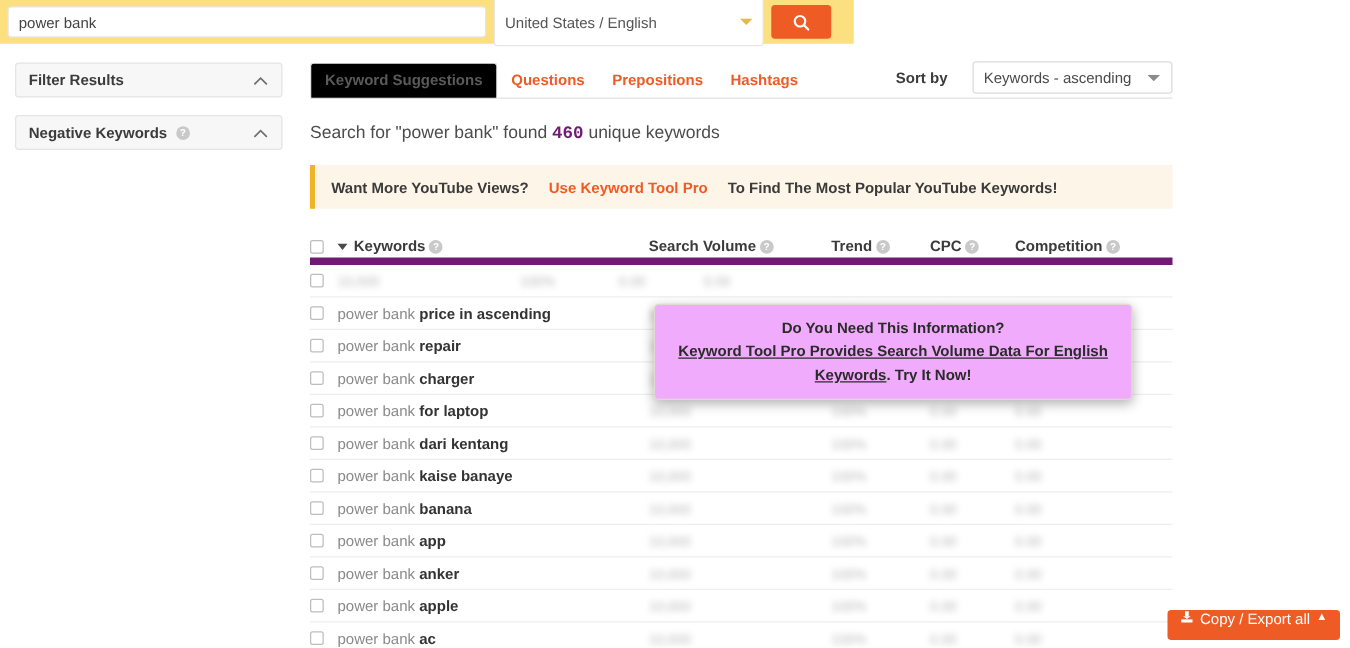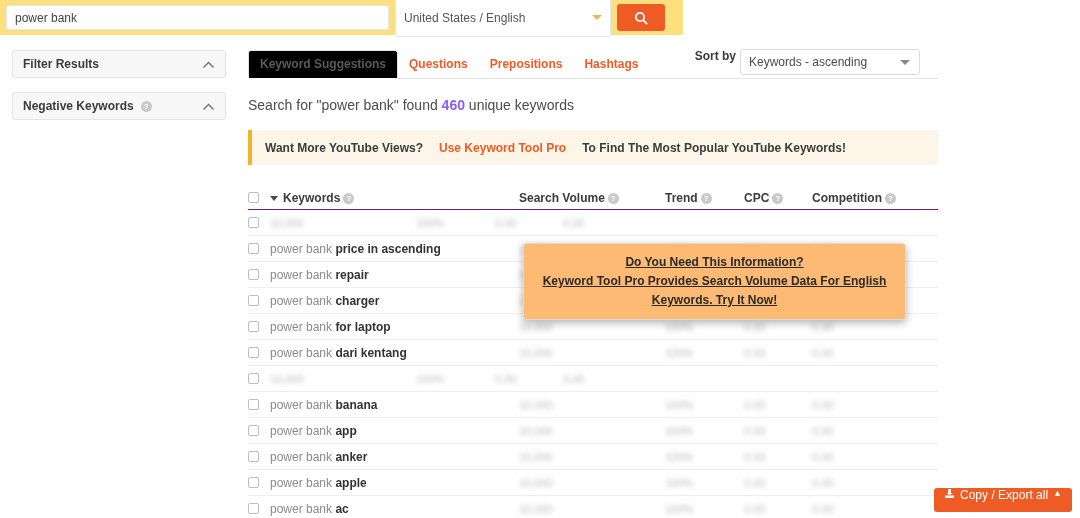--- a/index.html
+++ b/index.html
@@ -138,27 +138,28 @@
   .tab.active {
     color: #5a5a5a;
     background: #000000;
     border: 1px solid #e2e2e2;
     border-bottom: 1px solid #fff;
     border-radius: 3px 3px 0 0;
     margin-bottom: -1px;
   }
   .sortwrap {
     position: absolute;
-    right: 18px; bottom: 3px;
-    display: flex;
-    gap: 4px;
+    right: 0; bottom: 3px;
+    display: flex;
+    align-items: center;
+    gap: 20px;
   }
   .sort-label { font-size: 12px; font-weight: bold; color: #3b3b3b; }
   .sort-select {
-    width: 180px; height: 26px;
+    width: 160px; height: 26px;
     border: 1px solid #dcdcdc;
     border-radius: 3px;
     background: #fff;
     display: flex;
     align-items: center;
     padding: 0 8px;
     font-size: 12px;
     color: #4a4a4a;
     position: relative;
     cursor: pointer;
@@ -170,21 +171,21 @@
     border-right: 5px solid transparent;
     border-top: 5px solid #8a8a8a;
   }
 
   
   .found {
     margin-top: 18px;
     font-size: 14px;
     color: #4c4c4c;
   }
-  .found b { color: #8b5cf6; font-weight: bold; }
+  .found b { color: #701a75; font-weight: bold; font-family: Liberation Mono, monospace; }
 
   
   .promo {
     margin-top: 17px;
     background: #fdf6e8;
     border-left: 4px solid #f0b429;
     height: 35px;
     display: flex;
     align-items: center;
     padding: 0 13px;
@@ -199,21 +200,21 @@
     font-weight: bold;
     cursor: pointer;
   }
 
   
   .tbl { margin-top: 21px; width: 690px; }
   .thead {
     display: flex;
     align-items: center;
     height: 24px;
-    border-bottom: 1px solid #701a75;
+    border-bottom: 6px solid #701a75;
     font-size: 12px;
     font-weight: bold;
     color: #3b3b3b;
   }
   .row {
     display: flex;
     align-items: center;
     height: 26px;
     border-bottom: 1px solid #eeeeee;
     font-size: 12px;
@@ -251,35 +252,34 @@
     filter: blur(2.4px);
     font-size: 11px;
     user-select: none;
   }
 
   
   .tooltip {
     position: absolute;
     left: 523px; top: 243px;
     width: 383px; height: 77px;
-    background: #fdba74;
+    background: #f0abfc;
     border: 1px solid #e0dbd1;
     border-radius: 4px;
     box-shadow: 0 3px 9px rgba(0,0,0,.30);
     display: flex;
     flex-direction: column;
     align-items: center;
     justify-content: center;
     text-align: center;
     font-size: 12px;
     font-weight: bold;
     color: #2b2b2b;
     line-height: 19px;
     padding: 0 14px;
-    text-decoration: underline;
   }
   .tooltip a { color: #2b2b2b; text-decoration: underline; cursor: pointer; }
 
   
   .export {
     position: absolute;
     right: 8px; bottom: 6px;
     height: 24px;
     background: #ef5b25;
     color: #fff;
@@ -453,20 +453,21 @@
             <div class="c-kw"><span class="kw">power bank </span><span class="kw"><b>dari kentang</b></span></div>
             <div class="c-vol"><span class="blur">10,000</span></div>
             <div class="c-trend"><span class="blur">100%</span></div>
             <div class="c-cpc"><span class="blur">0.00</span></div>
             <div class="c-comp"><span class="blur">0.00</span></div>
           </div>
           <div class="row">
             <div class="c-check">
               <span class="cb"></span>
             </div>
+            <div class="c-kw"><span class="kw">power bank </span><span class="kw"><b>kaise banaye</b></span></div>
             <div class="c-vol"><span class="blur">10,000</span></div>
             <div class="c-trend"><span class="blur">100%</span></div>
             <div class="c-cpc"><span class="blur">0.00</span></div>
             <div class="c-comp"><span class="blur">0.00</span></div>
           </div>
           <div class="row">
             <div class="c-check">
               <span class="cb"></span>
             </div>
             <div class="c-kw"><span class="kw">power bank </span><span class="kw"><b>banana</b></span></div>

